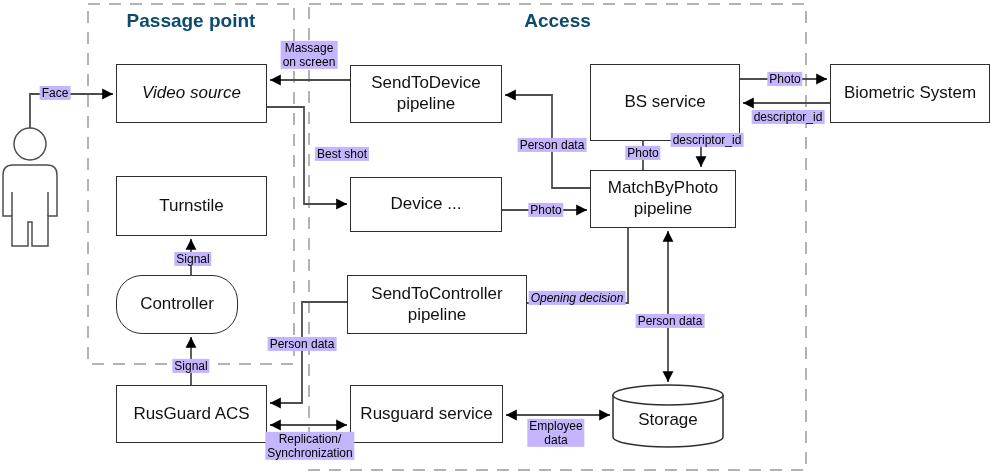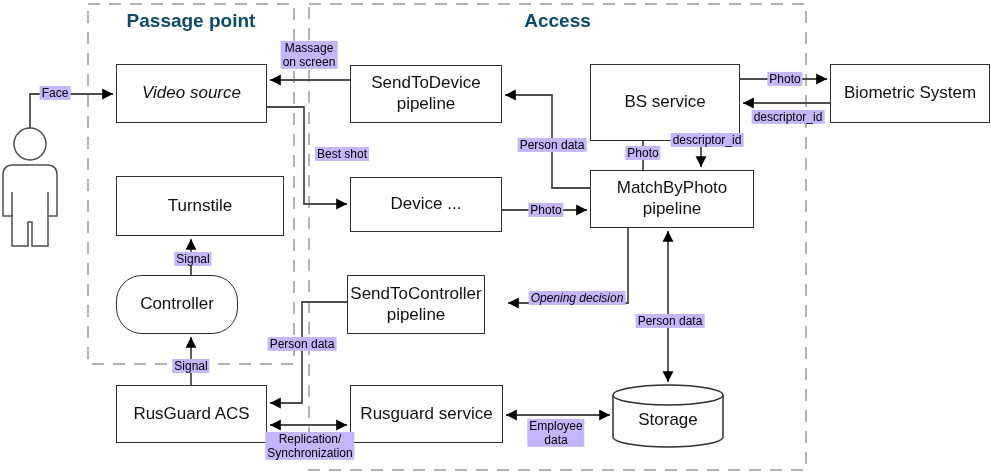--- a/index.html
+++ b/index.html
@@ -89,31 +89,31 @@
       <path d="M347,302 L302,302 L302,403 L270,403" marker-end="url(#arr)"></path>
       <path d="M270,425 L347,425" marker-start="url(#arr)" marker-end="url(#arr)"></path>
       <path d="M506,415 L610,415" marker-start="url(#arr)" marker-end="url(#arr)"></path>
     </g>
   </svg>
 
   <div class="gtitle" style="left:88px;top:10px;width:206px;">Passage point</div>
   <div class="gtitle" style="left:309px;top:10px;width:497px;">Access</div>
 
   <div class="node" style="left:116px;top:64px;width:151px;height:59px;font-style:italic;">Video source</div>
-  <div class="node" style="left:116px;top:176px;width:168px;height:60px;">Turnstile</div>
+  <div class="node" style="left:116px;top:176px;width:151px;height:60px;">Turnstile</div>
   <div class="node" style="left:116px;top:275px;width:122px;height:59px;border-radius:26px;">Controller</div>
   <div class="node" style="left:116px;top:385px;width:151px;height:58px;">RusGuard ACS</div>
   <div class="node" style="left:350px;top:65px;width:152px;height:58px;">SendToDevice
 pipeline</div>
   <div class="node" style="left:350px;top:177px;width:152px;height:55px;">Device ...</div>
-  <div class="node" style="left:347px;top:275px;width:138px;height:59px;">SendToController
+  <div class="node" style="left:347px;top:275px;width:180px;height:59px;">SendToController
 pipeline</div>
   <div class="node" style="left:350px;top:385px;width:153px;height:58px;">Rusguard service</div>
   <div class="node" style="left:590px;top:64px;width:150px;height:77px;">BS service</div>
-  <div class="node" style="left:590px;top:170px;width:164px;height:58px;">MatchByPhoto
+  <div class="node" style="left:590px;top:170px;width:146px;height:58px;">MatchByPhoto
 pipeline</div>
   <div class="node" style="left:830px;top:64px;width:160px;height:59px;">Biometric System</div>
   <div class="plain-node" style="left:613px;top:398px;width:110px;height:44px;">Storage</div>
 
   <span class="elabel" style="left:55px;top:93px;">Face</span>
   <span class="elabel" style="left:309px;top:55px;">Massage
 on screen</span>
   <span class="elabel" style="left:302px;top:154px;margin-left:40px;">Best shot</span>
   <span class="elabel" style="left:552px;top:145px;">Person data</span>
   <span class="elabel" style="left:546px;top:210px;">Photo</span>

